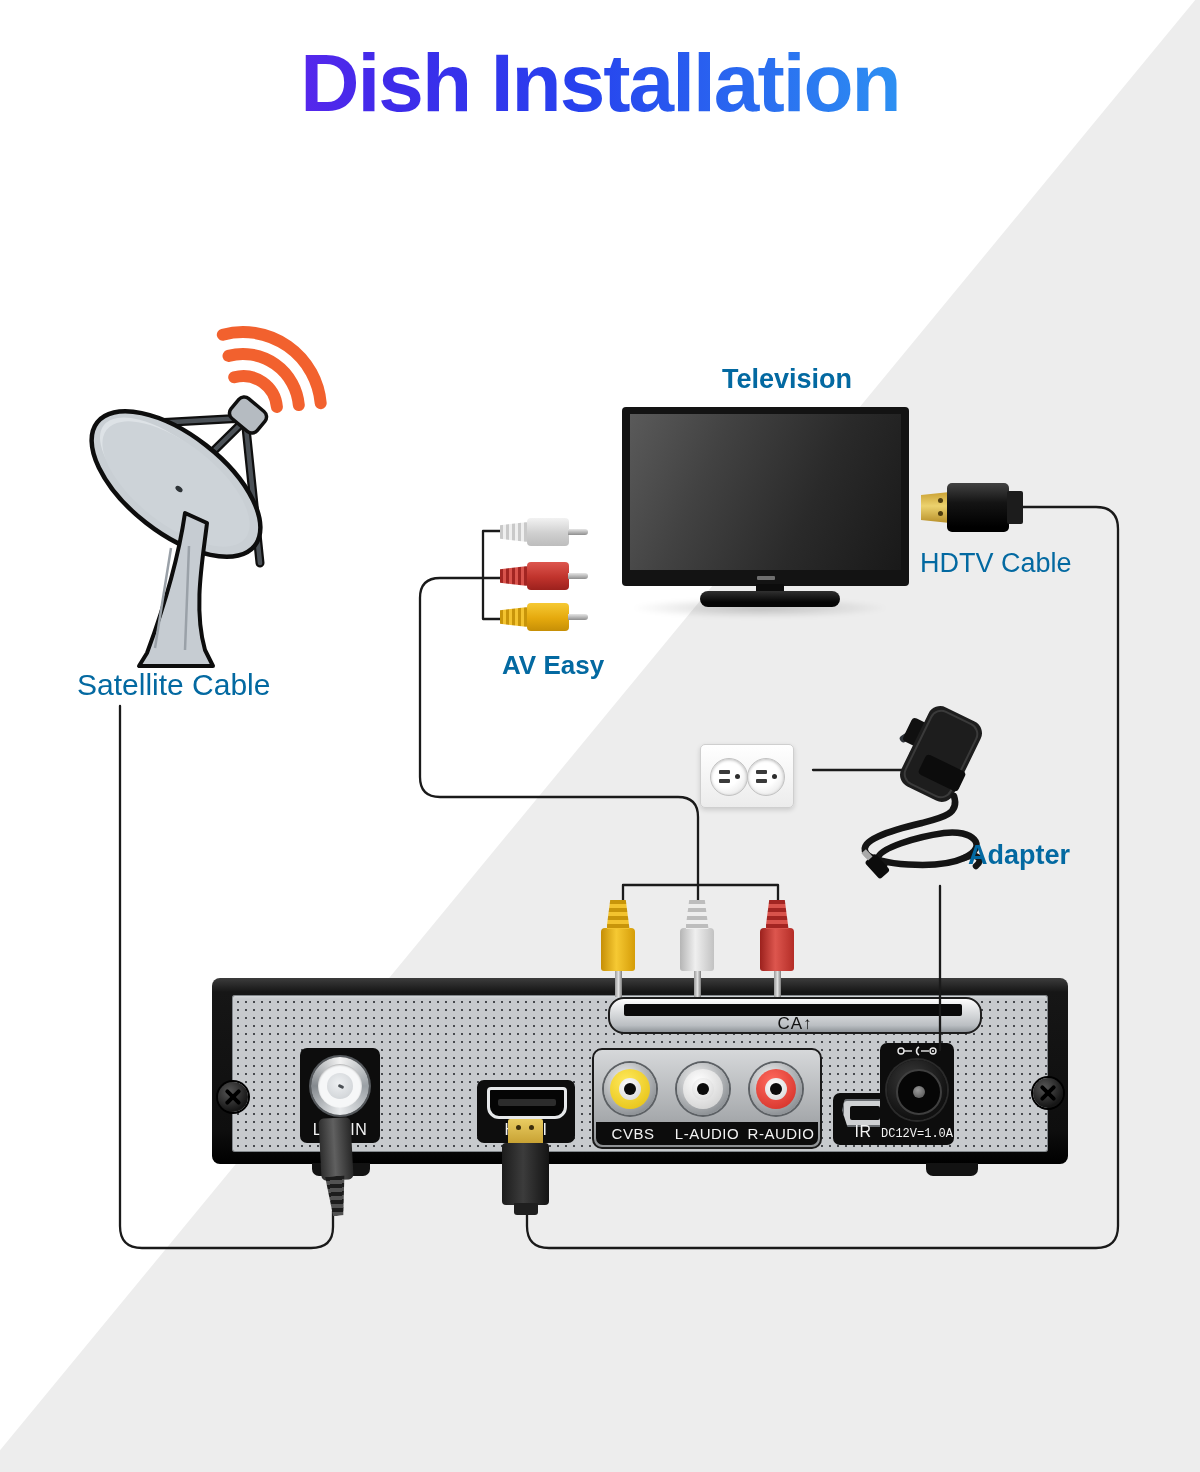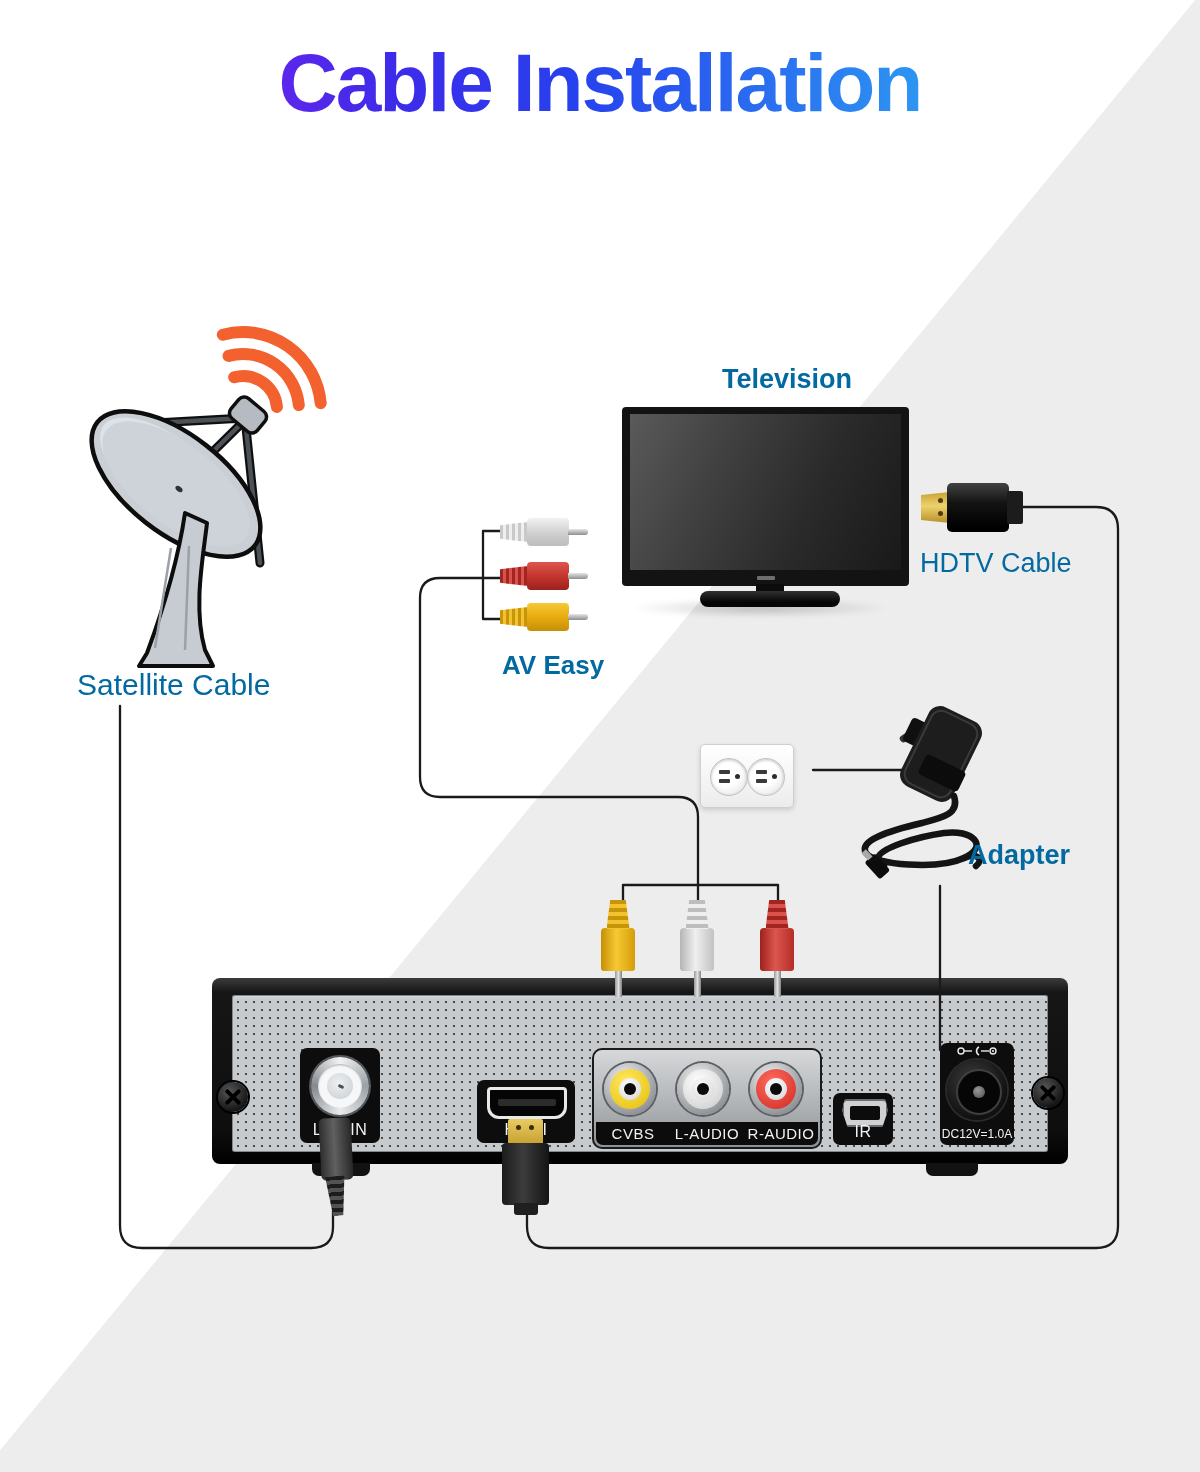--- a/index.html
+++ b/index.html
@@ -158,21 +158,21 @@
   .rca .in2{position:absolute;left:5px;top:5px;width:12px;height:12px;border-radius:50%;background:#0b0b0b;}
   .rca-y{left:10px;} .rca-y .ring{background:radial-gradient(circle at 40% 32%,#ffe95c,#e3bd0c);}
   .rca-w{left:83px;} .rca-w .ring{background:radial-gradient(circle at 40% 32%,#ffffff,#c9c9c9);}
   .rca-r{left:156px;} .rca-r .ring{background:radial-gradient(circle at 40% 32%,#ff6a5e,#cf2a22);}
 
   .p-ir{left:601px;top:98px;width:60px;height:52px;}
   .ir-port{position:absolute;left:9px;top:6px;width:42px;height:24px;background:#cfd1d3;border:2px solid #6a6e72;
            border-radius:5px;clip-path:polygon(6% 0,94% 0,100% 40%,88% 100%,12% 100%,0 40%);}
   .ir-port i{position:absolute;left:6px;top:5px;right:6px;bottom:5px;background:#0c0c0c;border-radius:2px;}
 
-  .p-dc{left:708px;top:48px;width:74px;height:102px;}
+  .p-dc{left:648px;top:48px;width:74px;height:102px;font-family:Liberation Mono, monospace;}
   .dc-ring{position:absolute;left:7px;top:17px;width:60px;height:60px;border-radius:50%;
            background:radial-gradient(circle at 42% 35%,#3c3c3c,#111 70%);box-shadow:0 0 0 2px #2a2a2a;}
   .dc-hole{position:absolute;left:9px;top:9px;width:42px;height:42px;border-radius:50%;background:#060606;
            border:2px solid #3f3f3f;}
   .dc-pin{position:absolute;left:15px;top:15px;width:12px;height:12px;border-radius:50%;
           background:radial-gradient(circle at 40% 35%,#9a9a9a,#4c4c4c);}
   .p-dc .port-label{font-size:12px;letter-spacing:0;}
   .dc-pol{position:absolute;left:0;right:0;top:3px;display:flex;justify-content:center;}
 
   
@@ -192,24 +192,28 @@
   .bhdmi-neck{position:absolute;left:514px;top:1203px;width:24px;height:12px;z-index:4;background:#1f1f1f;
               border-radius:0 0 3px 3px;}
 </style>
 </head>
 <body>
 
 <div class="stage">
 
   <div class="diag"></div>
 
-  <div class="title">Cable Installation</div>
+  <div class="title">Dish Installation</div>
 
   <div class="box">
     <div class="panel">
+      <div class="ca-plate">
+        <div class="ca-slot"></div>
+        <div class="ca-label">CA↑</div>
+      </div>
 
       <div class="port p-lnb">
         <div class="coax-ring">
           <div class="coax-mid">
               <div class="coax-core"></div>
             </div>
         </div>
         <div class="port-label">LNB IN</div>
       </div>
 

